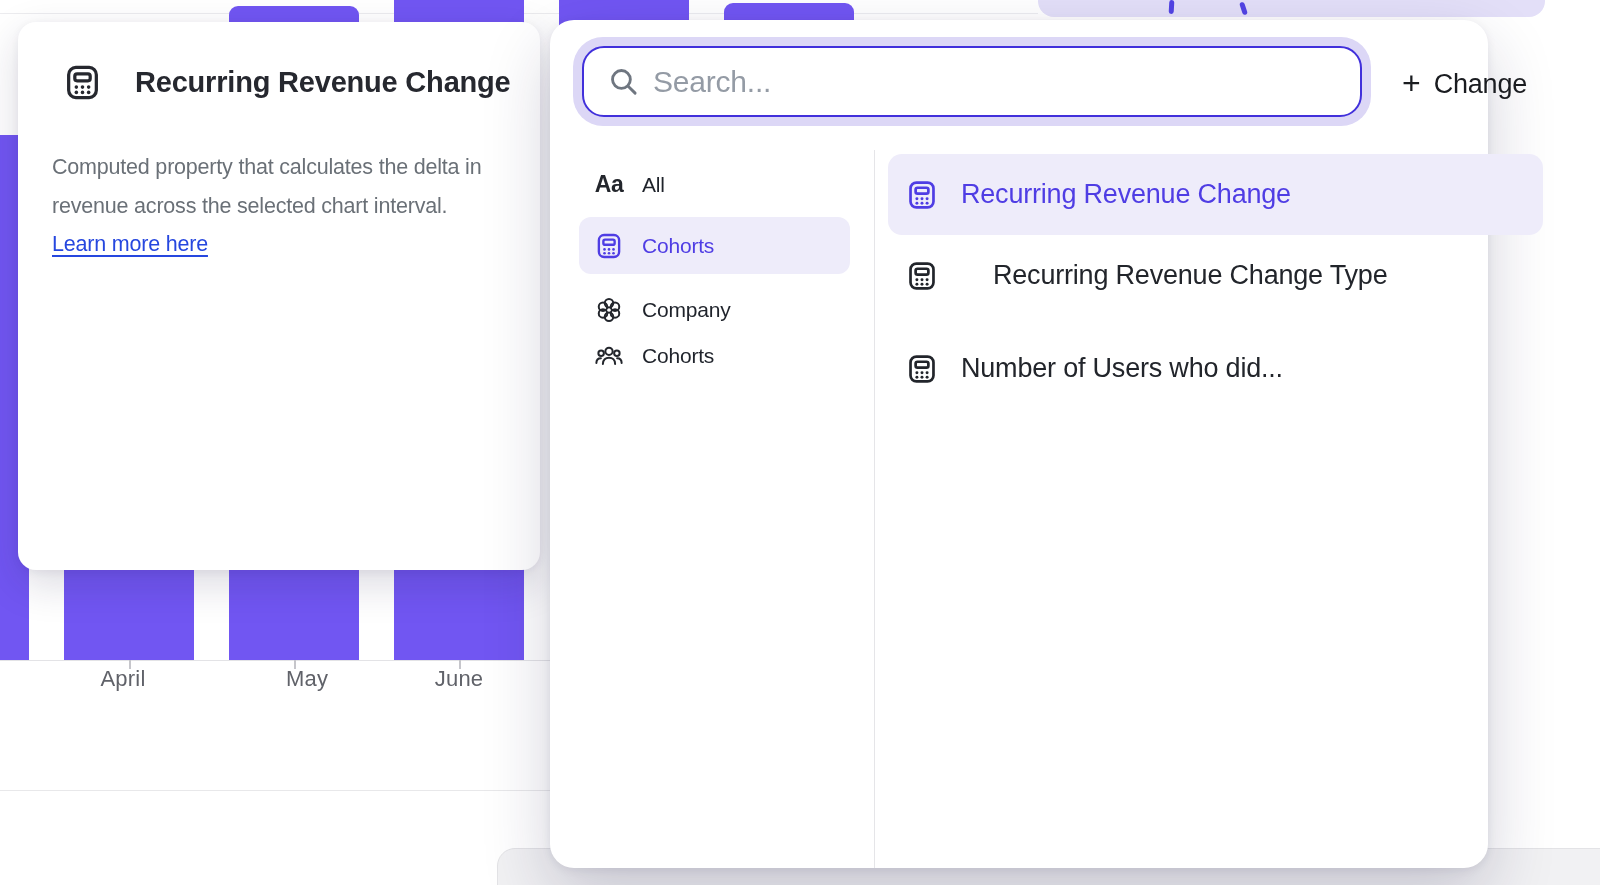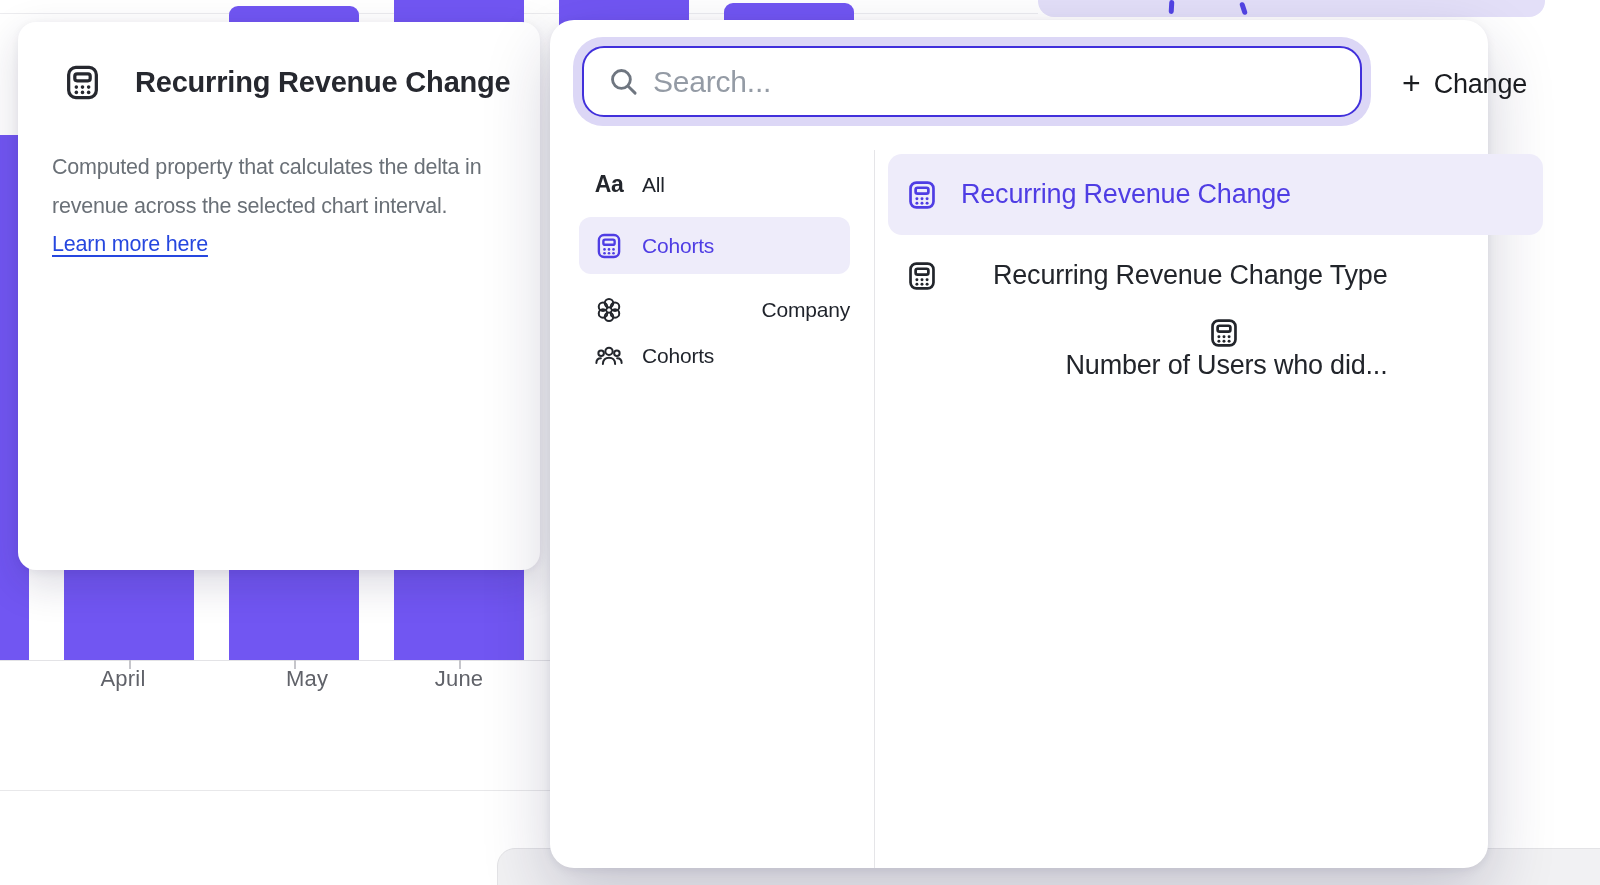--- a/index.html
+++ b/index.html
@@ -200,21 +200,21 @@
     <div class="cat-item" style="top:136px;">
       <span class="cat-ic aa">Aa</span>
       <span class="cat-label">All</span>
     </div>
     <div class="cat-item selected" style="top:197px;">
       <svg class="cat-ic">
           <use href="#ic-calc"></use>
         </svg>
       <span class="cat-label">Cohorts</span>
     </div>
-    <div class="cat-item" style="top:261px;justify-content:space-between;">
+    <div class="cat-item" style="top:261px;">
       <svg class="cat-ic">
           <use href="#ic-company"></use>
         </svg>
       <span class="cat-label">Company</span>
     </div>
     <div class="cat-item" style="top:307px;">
       <svg class="cat-ic">
           <use href="#ic-cohorts"></use>
         </svg>
       <span class="cat-label">Cohorts</span>
@@ -225,21 +225,21 @@
           <use href="#ic-calc"></use>
         </svg>
       <span class="res-label">Recurring Revenue Change</span>
     </div>
     <div class="res-item" style="top:215px;gap:32px;">
       <svg class="res-ic">
           <use href="#ic-calc"></use>
         </svg>
       <span class="res-label">Recurring Revenue Change Type</span>
     </div>
-    <div class="res-item" style="top:296px;flex-direction:column;">
+    <div class="res-item" style="top:308px;">
       <svg class="res-ic">
           <use href="#ic-calc"></use>
         </svg>
       <span class="res-label">Number of Users who did...</span>
     </div>
 
   </div>
 </div>
 
 </body></html>

